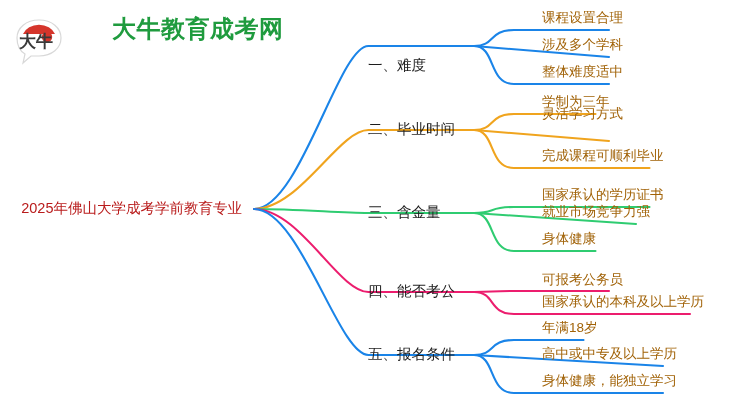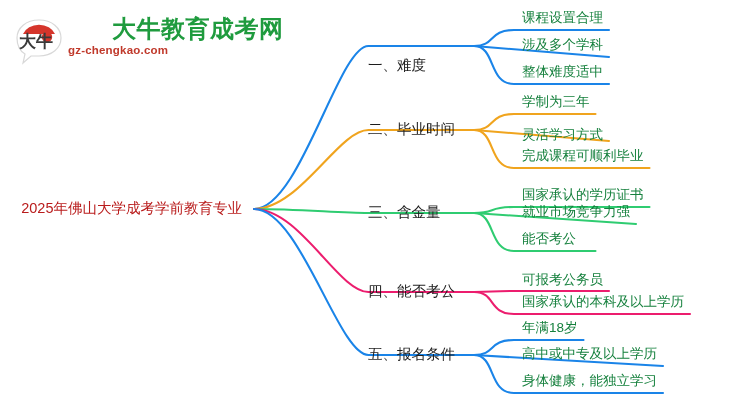--- a/index.html
+++ b/index.html
@@ -72,36 +72,36 @@
   .root-text {
     font-size: 14.5px;
     color: #b91c1c;
   }
   .branch-text {
     font-size: 14.5px;
     color: #1d1d1d;
   }
   .leaf-text {
     font-size: 13.5px;
-    color: #15803d;
+    color: #a16207;
+    margin-left: 20px;
   }
 </style>
 </head>
 <body>
 
 <div class="logo-block">
   <svg class="logo-mark" viewBox="0 0 50 48">
     <path d="M25 3 C38 3 47 11 47 21 C47 31 38 39 25 39 L17 39 L9 46 L11 37 C6 34 3 28 3 21 C3 11 12 3 25 3 Z" fill="#ffffff" stroke="#d8d8d8" stroke-width="1.2"></path>
     <path d="M9 17 A17 14 0 0 1 41 17 Z" fill="#d5352b"></path>
     <circle cx="33" cy="20" r="5.2" fill="#d5352b"></circle>
     <text x="22" y="30" font-family="'Liberation Sans', sans-serif" font-size="17" font-weight="bold" fill="#3a3a3a" text-anchor="middle">大牛</text>
   </svg>
   <div class="logo-text-wrap">
     <div class="logo-title">大牛教育成考网</div>
-    <div class="logo-sub">gz-chengkao.com</div>
   </div>
 </div>
 
 <svg id="mindmap-canvas" viewBox="0 0 750 410">
   <g id="connector-layer" fill="none" stroke-width="2.1" stroke-linecap="round">
       <path d="M 254 209 C 300 209, 338.4 46, 368.4 46 L 474 46" stroke="#1a84e8"></path>
       <path d="M 474 46 C 496 46, 488 30, 514 30 L 609 30" stroke="#1a84e8"></path>
       <path d="M 474 46 L 609 57" stroke="#1a84e8"></path>
       <path d="M 474 46 C 496 46, 488 84, 514 84 L 609 84" stroke="#1a84e8"></path>
       <path d="M 254 209 C 300 209, 338.4 130, 368.4 130 L 474 130" stroke="#f0a41e"></path>
@@ -123,26 +123,26 @@
 </svg>
 
 <div id="text-layer">
     <div class="node-text root-text" style="left: 21.2344px; top: 201px;">2025年佛山大学成考学前教育专业</div>
     <div class="node-text branch-text" style="left: 368px; top: 38px; margin-top: 20px;">一、难度</div>
     <div class="node-text leaf-text" style="left: 522px; top: 11px;">课程设置合理</div>
     <div class="node-text leaf-text" style="left: 522px; top: 38px;">涉及多个学科</div>
     <div class="node-text leaf-text" style="left: 522px; top: 65px;">整体难度适中</div>
     <div class="node-text branch-text" style="left: 368px; top: 122px;">二、毕业时间</div>
     <div class="node-text leaf-text" style="left: 522px; top: 95px;">学制为三年</div>
-    <div class="node-text leaf-text" style="left: 522px; top: 128px;">灵活学习方式</div>
+    <div class="node-text leaf-text" style="left: 522px; top: 108px; font-family: Liberation Mono, monospace;">灵活学习方式</div>
     <div class="node-text leaf-text" style="left: 522px; top: 149px;">完成课程可顺利毕业</div>
     <div class="node-text branch-text" style="left: 368px; top: 205px;">三、含金量</div>
     <div class="node-text leaf-text" style="left: 522px; top: 188px;">国家承认的学历证书</div>
     <div class="node-text leaf-text" style="left: 522px; top: 205px;">就业市场竞争力强</div>
-    <div class="node-text leaf-text" style="left: 522px; top: 232px;">能否考公</div>
+    <div class="node-text leaf-text" style="left: 522px; top: 232px;">身体健康</div>
     <div class="node-text branch-text" style="left: 368px; top: 284px;">四、能否考公</div>
     <div class="node-text leaf-text" style="left: 522px; top: 273px;">可报考公务员</div>
     <div class="node-text leaf-text" style="left: 522px; top: 295px;">国家承认的本科及以上学历</div>
     <div class="node-text branch-text" style="left: 368px; top: 347px;">五、报名条件</div>
     <div class="node-text leaf-text" style="left: 522px; top: 321px;">年满18岁</div>
     <div class="node-text leaf-text" style="left: 522px; top: 347px;">高中或中专及以上学历</div>
     <div class="node-text leaf-text" style="left: 522px; top: 374px;">身体健康，能独立学习</div>
   </div>
 
 </body></html>

